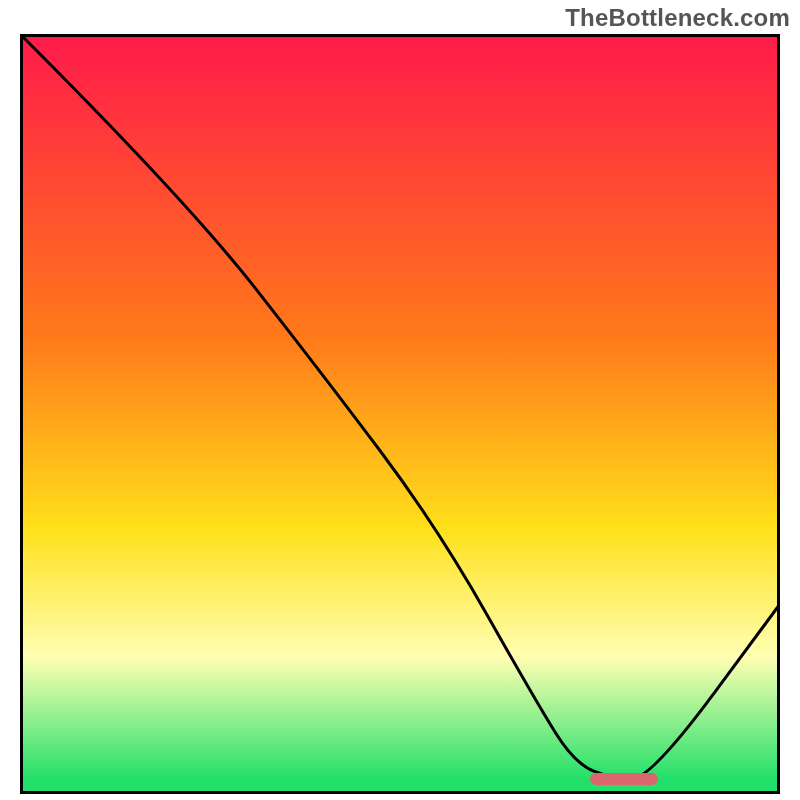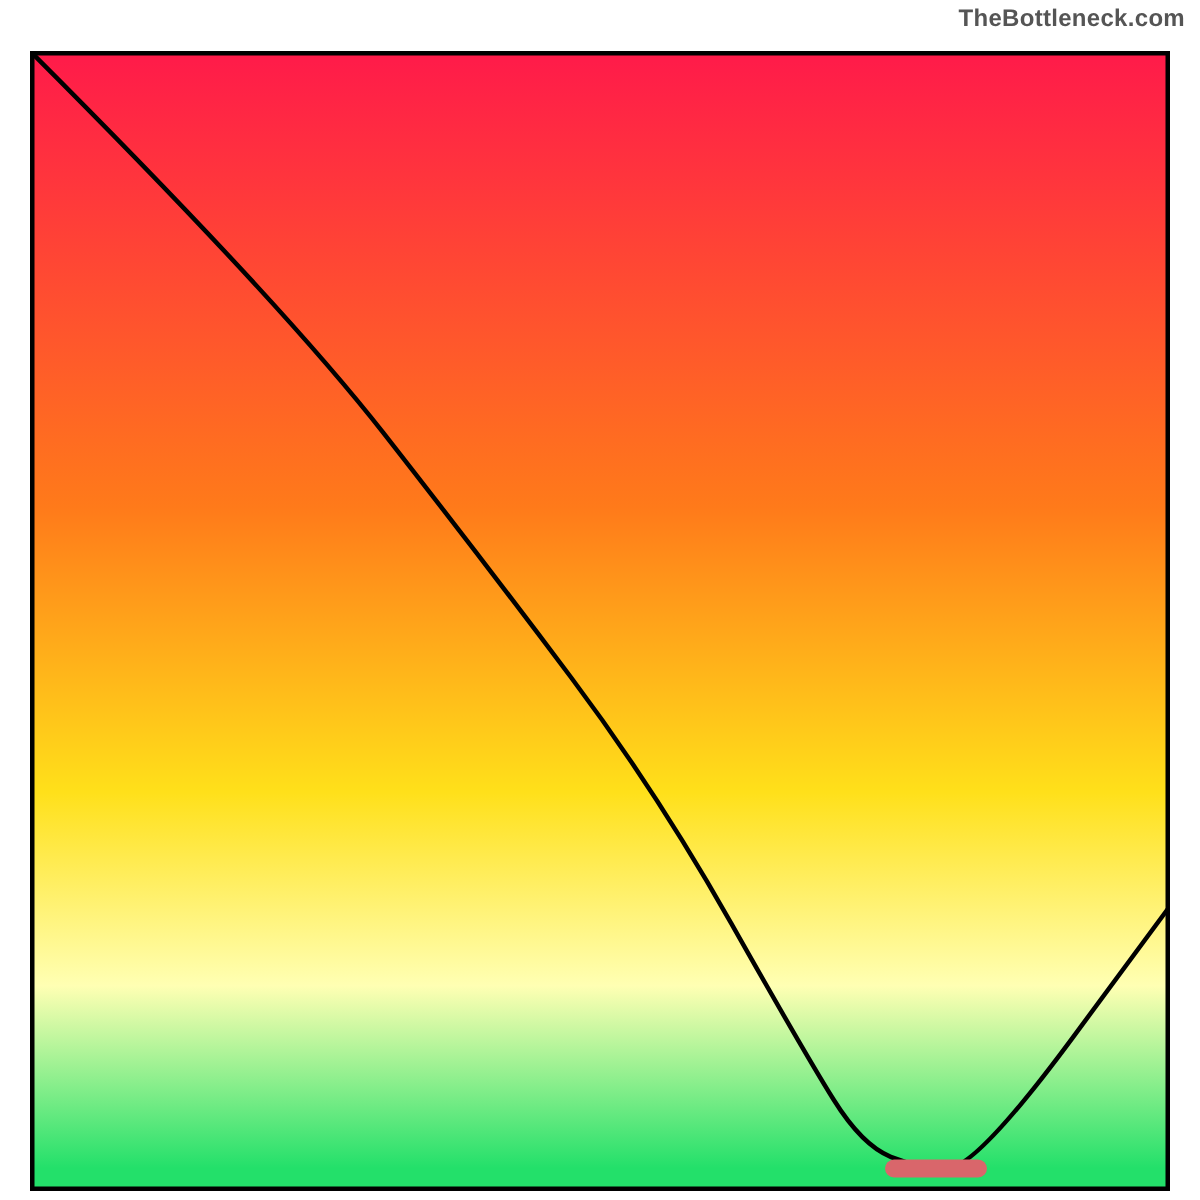--- a/index.html
+++ b/index.html
@@ -13,21 +13,21 @@
   }
   .wrap {
     position: relative;
     width: 800px;
     height: 800px;
   }
   .watermark {
     position: absolute;
     top: 4px;
     right: 10px;
-    font-size: 16px;
+    font-size: 24px;
     font-weight: 600;
     color: #555;
     letter-spacing: 0.2px;
     z-index: 10;
   }
   .plot {
     position: absolute;
     box-sizing: border-box;
   }
   .frame {

